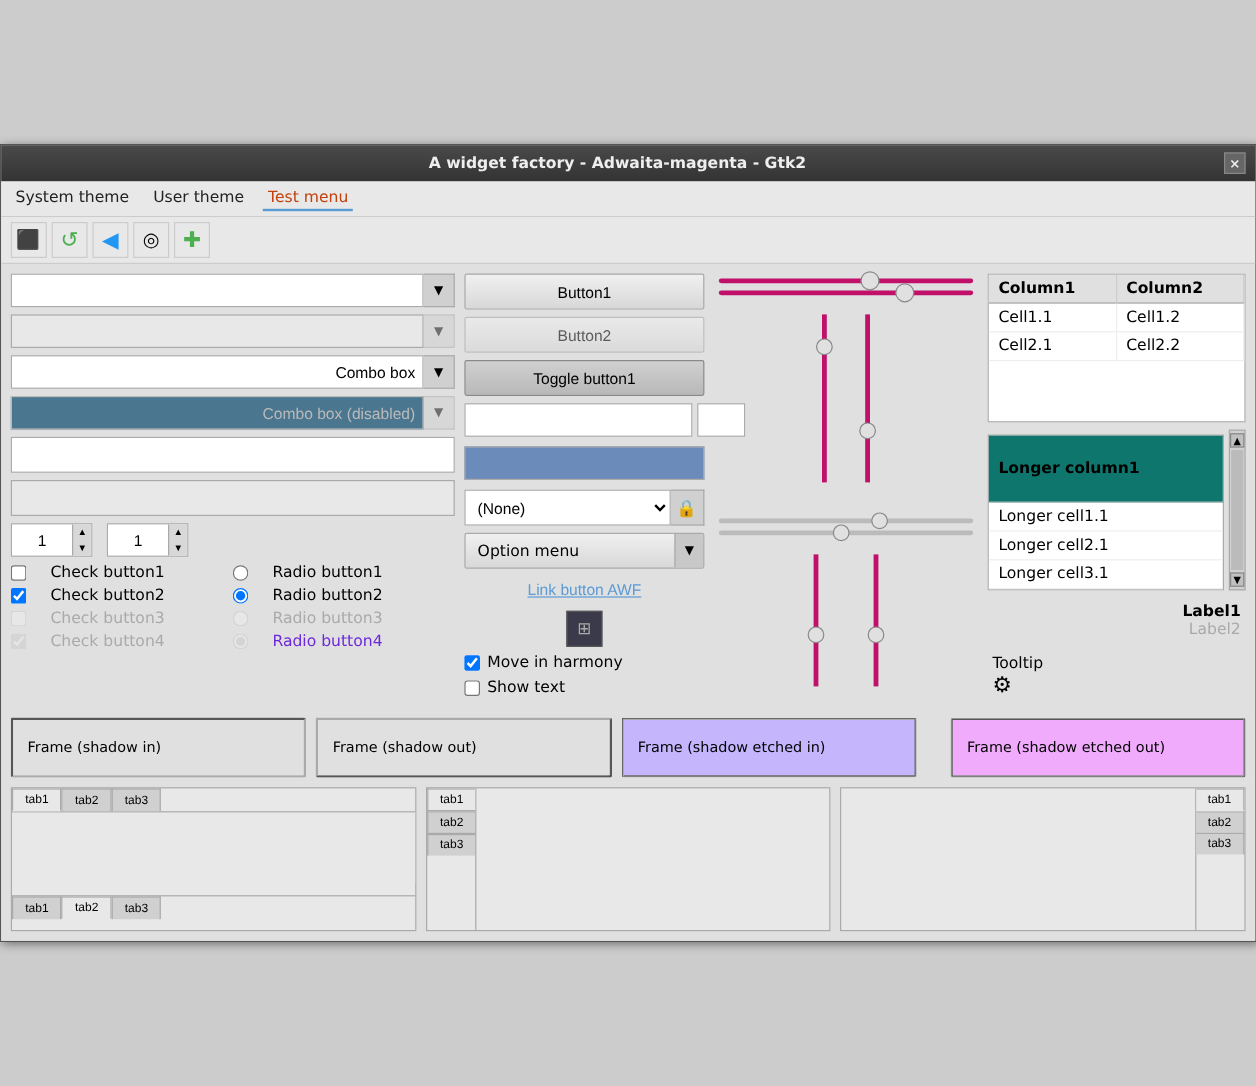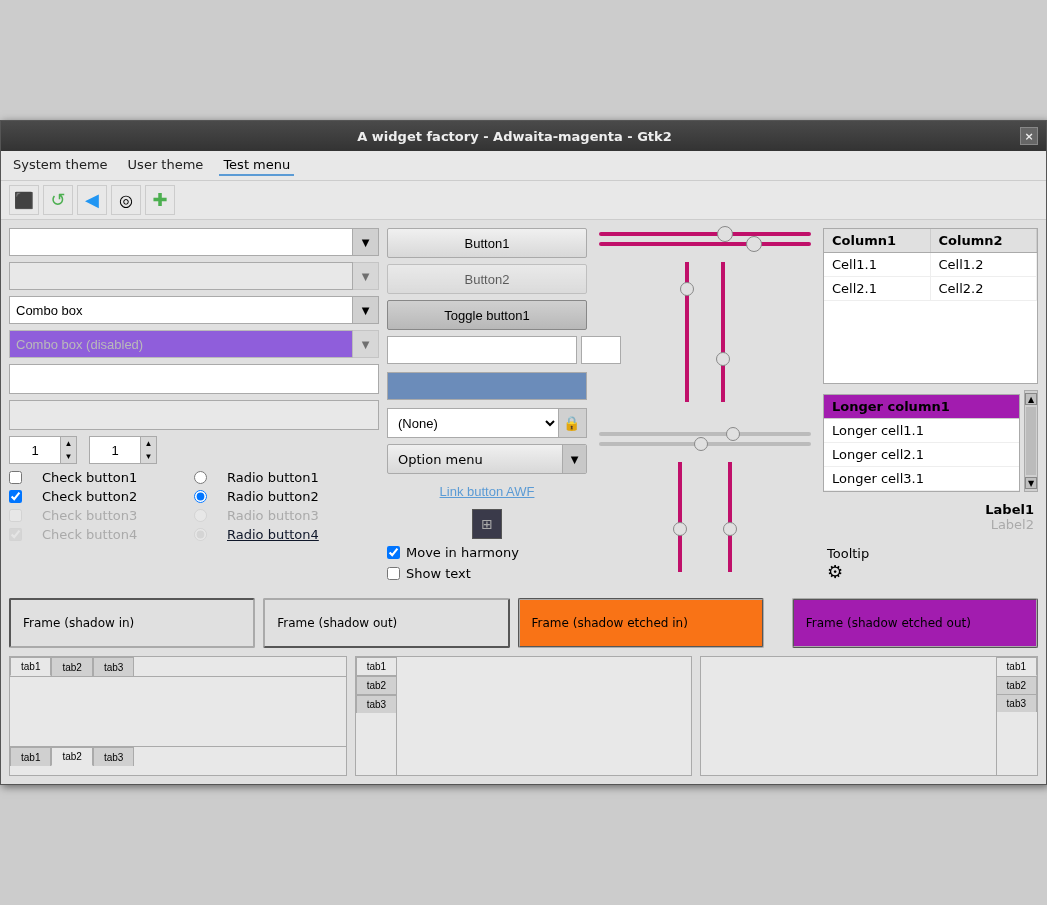--- a/index.html
+++ b/index.html
@@ -52,21 +52,21 @@
       display: flex;
       gap: 12px;
       border-bottom: 1px solid #ccc;
     }
     .menubar-item {
       padding: 2px 4px;
       cursor: pointer;
       color: #222;
     }
     .menubar-item.active {
-      color: #000000;
+      color: #c2410c;
       border-bottom: 2px solid #5b9bd5;
     }
     .toolbar {
       background: #e8e8e8;
       padding: 4px 8px;
       display: flex;
       gap: 4px;
       border-bottom: 1px solid #ccc;
     }
     .toolbar-btn {
@@ -127,29 +127,30 @@
       flex: 1;
       background: white;
       border: 1px solid #aaa;
       padding: 2px 6px;
       font-size: 13px;
       cursor: pointer;
       -webkit-appearance: none;
       appearance: none;
     }
     .combo-select:disabled {
-      background: #6d28d9;
+      background: #0c4a6e;
       color: #aaa;
     }
     .select-wrapper {
       display: flex;
       width: 100%;
     }
     .select-wrapper select {
       flex: 1;
+      text-align: right;
     }
     .entry-input {
       width: 100%;
       height: 30px;
       padding: 2px 6px;
       background: white;
       border: 1px solid #aaa;
       font-size: 13px;
       outline: none;
     }
@@ -397,23 +398,23 @@
       padding: 4px 8px;
       border-right: 1px solid #eee;
       flex: 1;
     }
     .longer-table {
       background: white;
       border: 1px solid #aaa;
       margin-top: 4px;
     }
     .longer-header {
-      padding: 4px 8px;
+      padding: 20px 8px;
       font-weight: bold;
-      background: #a21caf;
+      background: #0f766e;
       border-bottom: 1px solid #ccc;
     }
     .longer-row {
       padding: 4px 8px;
       border-bottom: 1px solid #eee;
     }
     .labels-area {
       display: flex;
       flex-direction: column;
       align-items: flex-end;
@@ -444,25 +445,25 @@
     .frame-shadow-in {
       border: 2px inset #aaa;
       background: #e0e0e0;
     }
     .frame-shadow-out {
       border: 2px outset #aaa;
       background: #e0e0e0;
     }
     .frame-etched-in {
       border: 2px groove #aaa;
-      background: #f97316;
+      background: #c4b5fd;
     }
     .frame-etched-out {
       border: 2px ridge #aaa;
-      background: #a21caf;
+      background: #f0abfc;
       margin-left: 20px;
     }
     
     .tabs-row {
       display: flex;
       gap: 8px;
       padding: 4px 8px 8px;
       background: #e0e0e0;
     }
     .tab-strip {
@@ -584,21 +585,21 @@
         <div class="radio-item">
           <input type="radio" name="rg2" disabled="" style="">
           <span style="color:#aaa;">Radio button3</span>
         </div>
         <div class="check-item">
           <input type="checkbox" checked="" disabled="" style="">
           <span style="color:#aaa;">Check button4</span>
         </div>
         <div class="radio-item">
           <input type="radio" name="rg2" checked="" disabled="" style="">
-          <span style="color:#0f172a;text-decoration:underline;">Radio button4</span>
+          <span style="color:#6d28d9;">Radio button4</span>
         </div>
       </div>
     </div>
 
     <div class="middle-panel">
       <button class="gtk-button">Button1</button>
       <button class="gtk-button" style="opacity:0.6;">Button2</button>
       <button class="toggle-button">Toggle button1</button>
 
       <div class="font-row">

